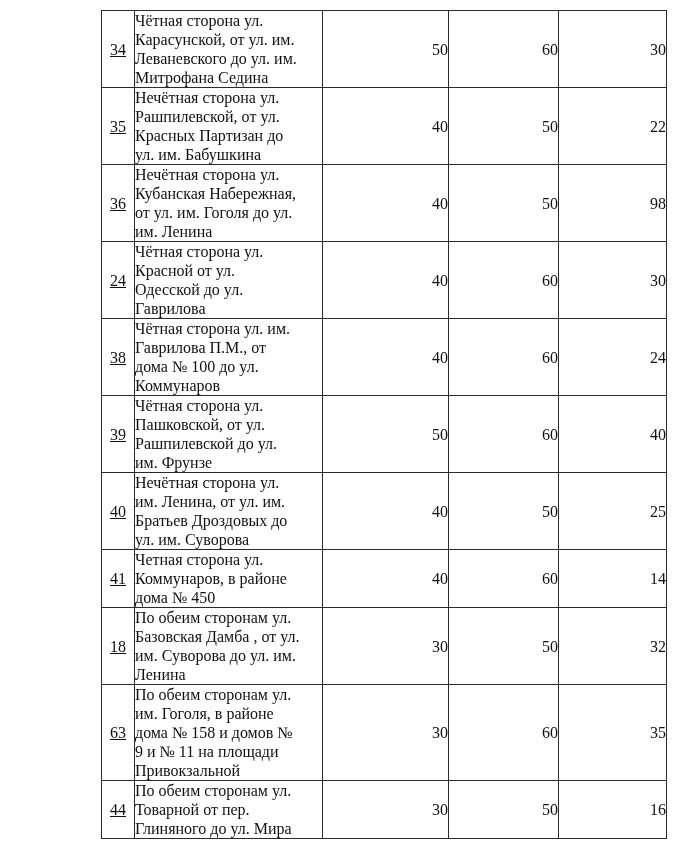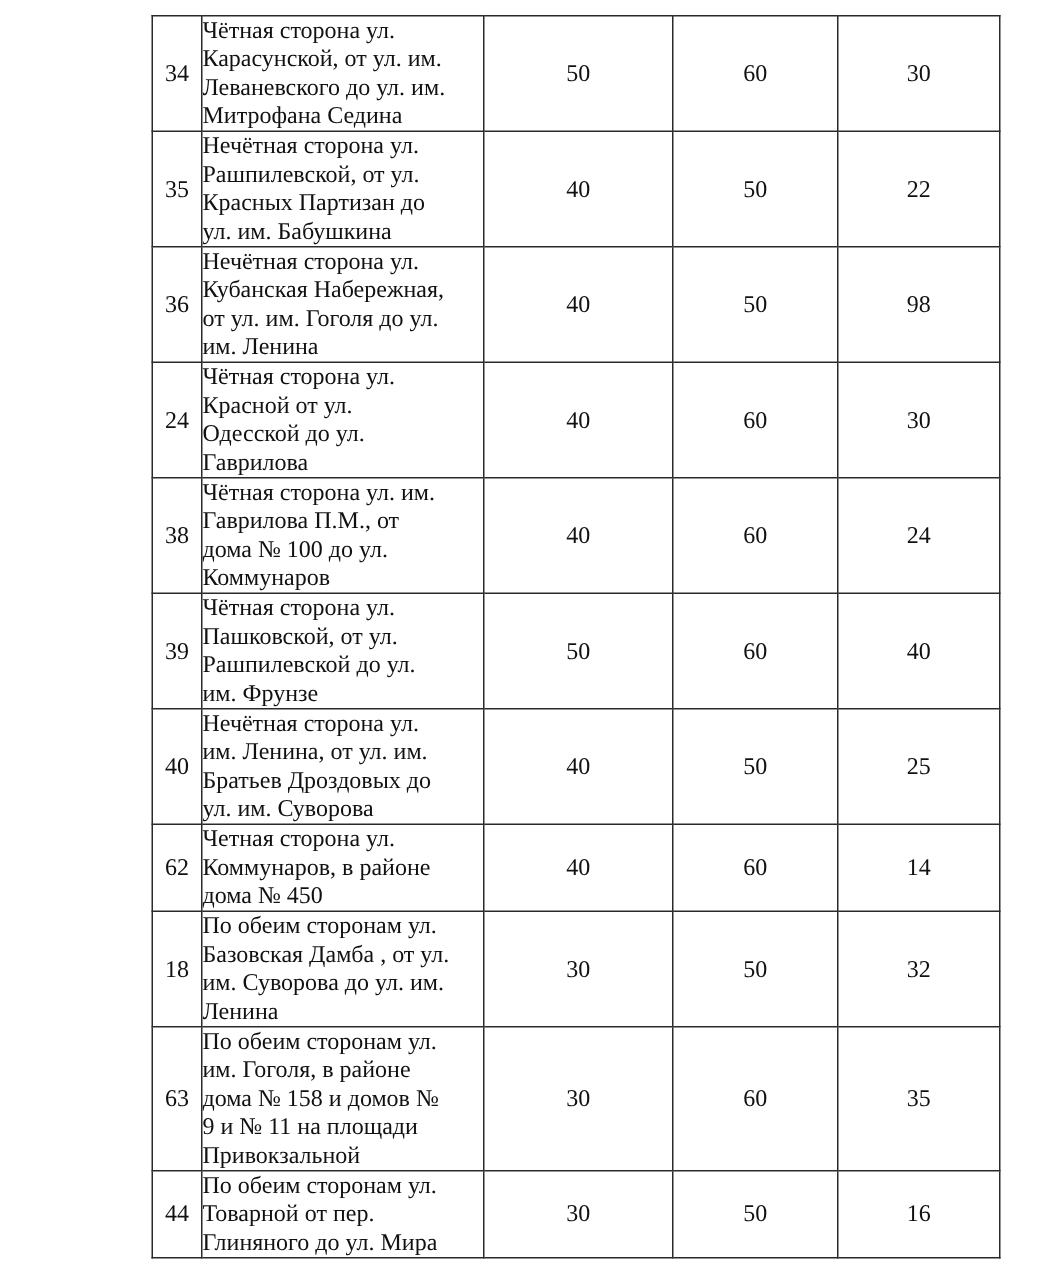--- a/index.html
+++ b/index.html
@@ -31,29 +31,30 @@
   table.doc-table td {
     border: 1.5px solid #2a2a2a;
     padding: 0;
     overflow: hidden;
     margin-top: 48px;
   }
   td.cell-num {
     text-align: center;
     vertical-align: middle;
     padding: 1px 1px;
+    text-decoration: underline;
   }
   td.cell-desc {
     text-align: left;
     vertical-align: top;
     padding: 1px 2px 1px 4px;
     white-space: pre-line;
   }
   td.cell-val {
-    text-align: center;
+    text-align: right;
     vertical-align: middle;
   }
   tr.h75 { height: 75px; }
   tr.h76 { height: 76px; }
   tr.h77 { height: 77px; }
   tr.h57 { height: 57px; }
   tr.h94 { height: 94px; }
   tr.h58 { height: 58px; }
 </style>
 </head>
@@ -133,21 +134,21 @@
         <td class="cell-num">40</td>
         <td class="cell-desc">Нечётная сторона ул.
 им. Ленина, от ул. им.
 Братьев Дроздовых до
 ул. им. Суворова</td>
         <td class="cell-val">40</td>
         <td class="cell-val">50</td>
         <td class="cell-val">25</td>
       </tr>
       <tr class="h57">
-        <td class="cell-num">62</td>
+        <td class="cell-num">41</td>
         <td class="cell-desc">Четная сторона ул.
 Коммунаров, в районе
 дома № 450</td>
         <td class="cell-val">40</td>
         <td class="cell-val">60</td>
         <td class="cell-val">14</td>
       </tr>
       <tr class="h76">
         <td class="cell-num">18</td>
         <td class="cell-desc">По обеим сторонам ул.

